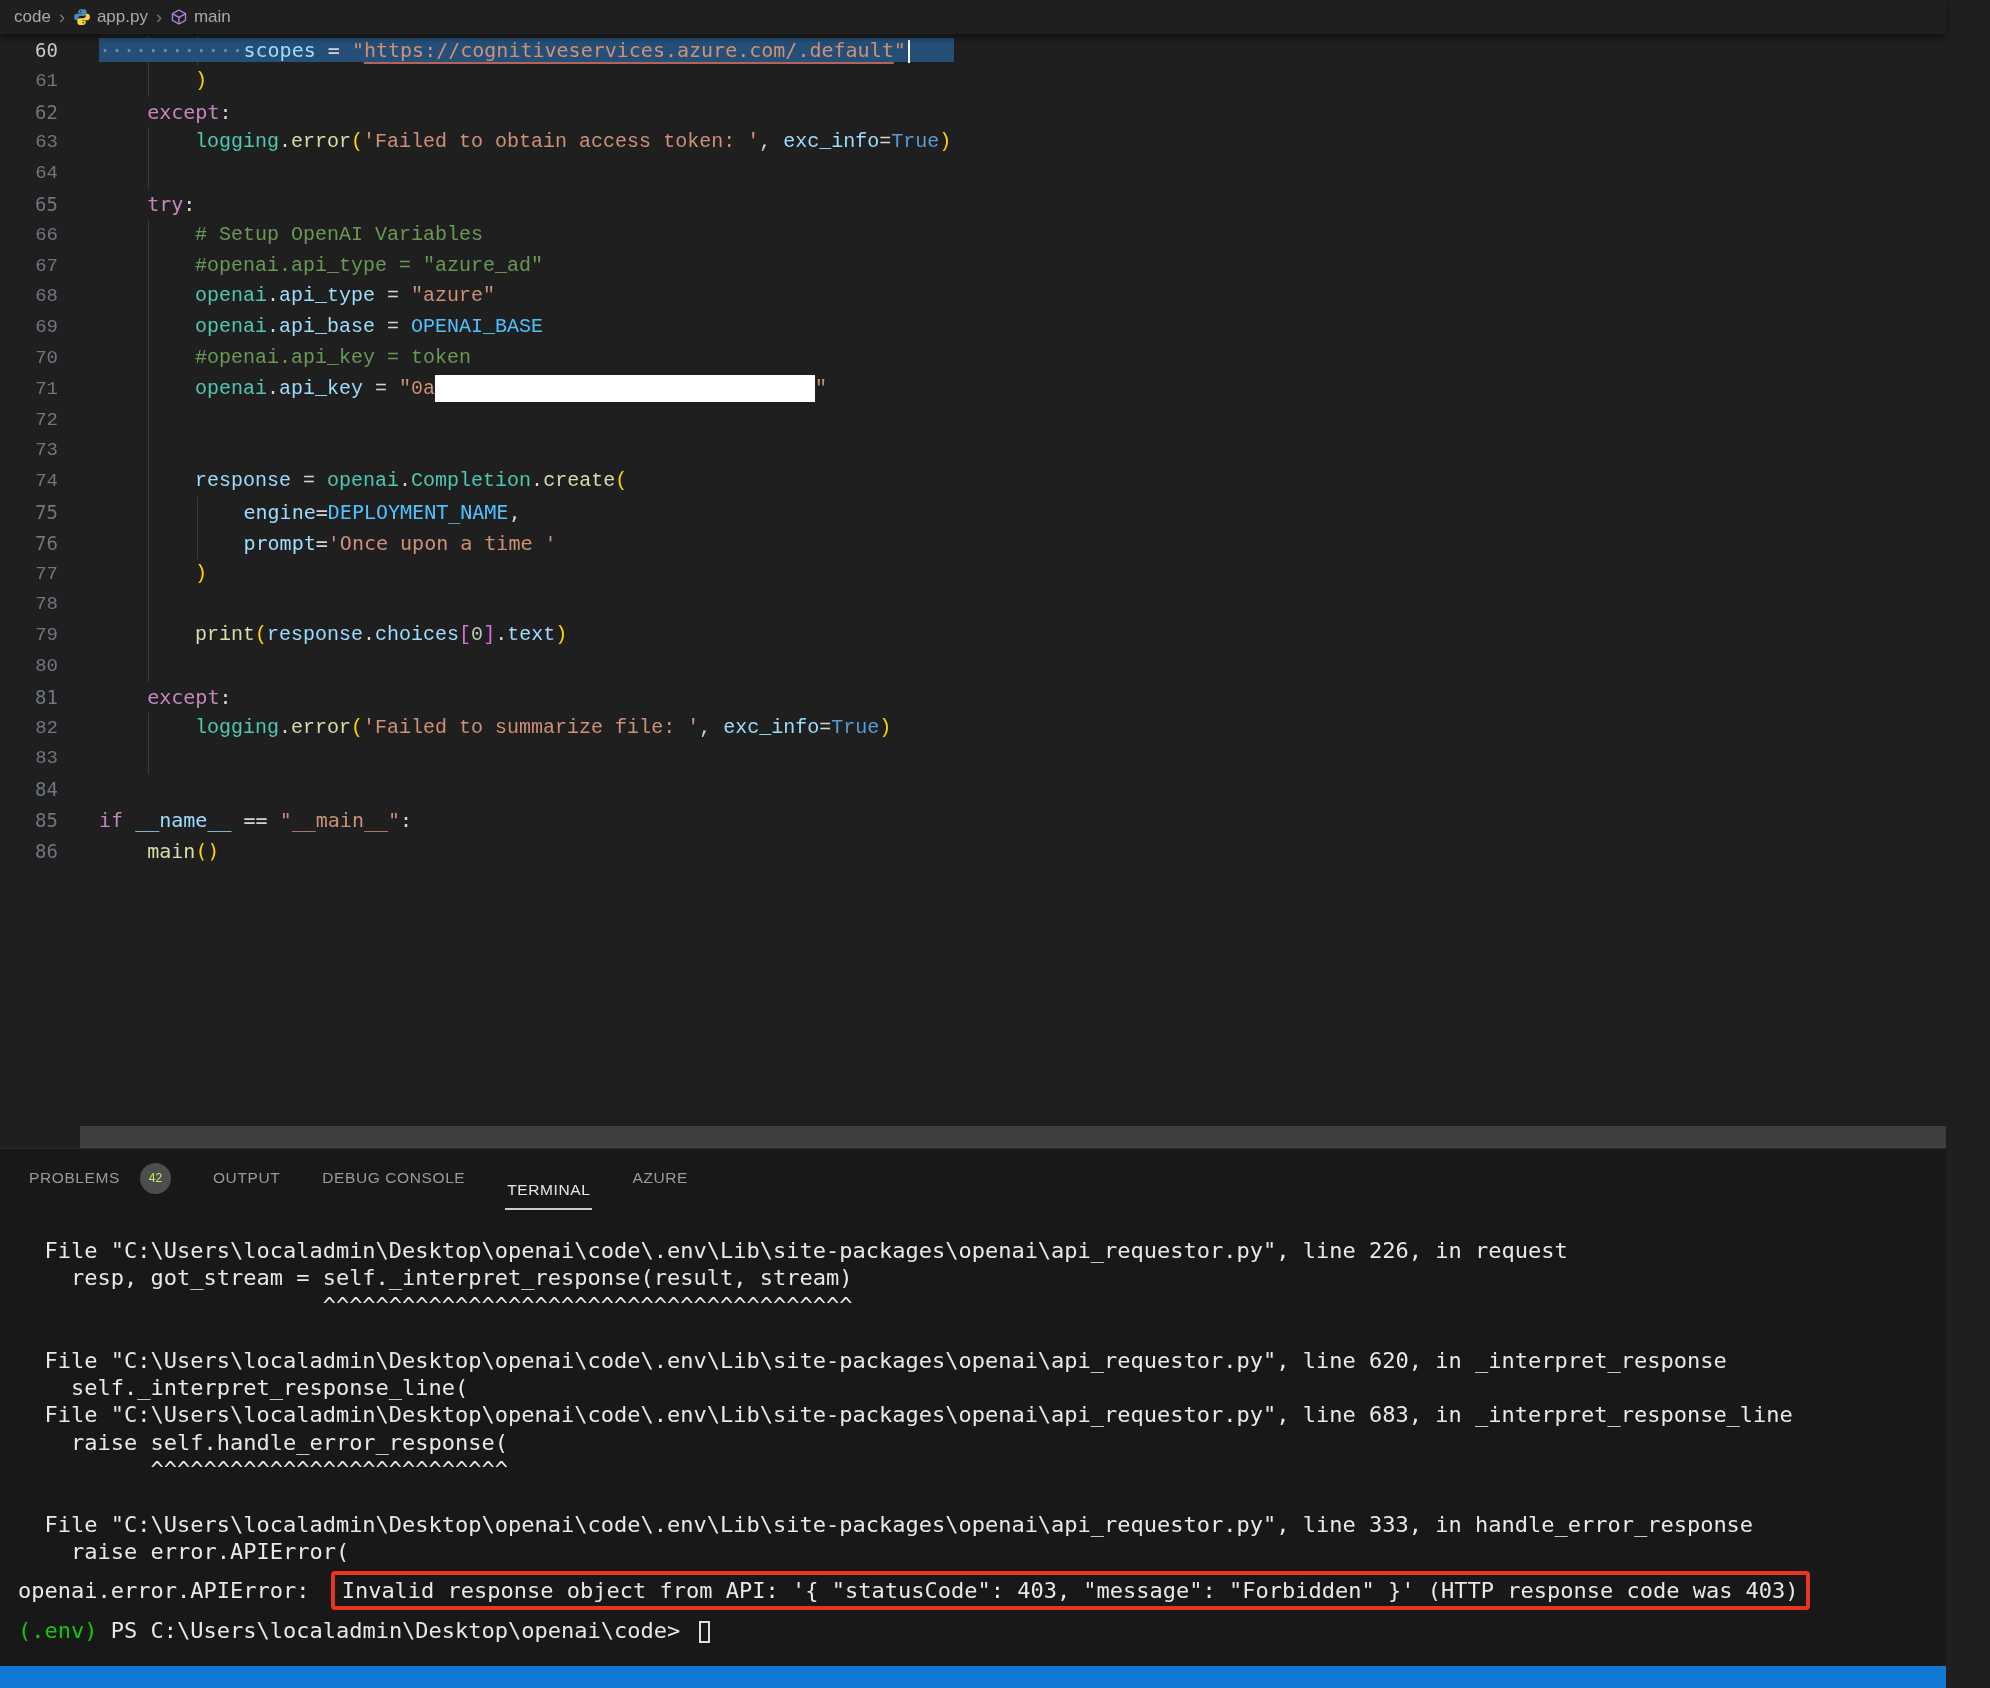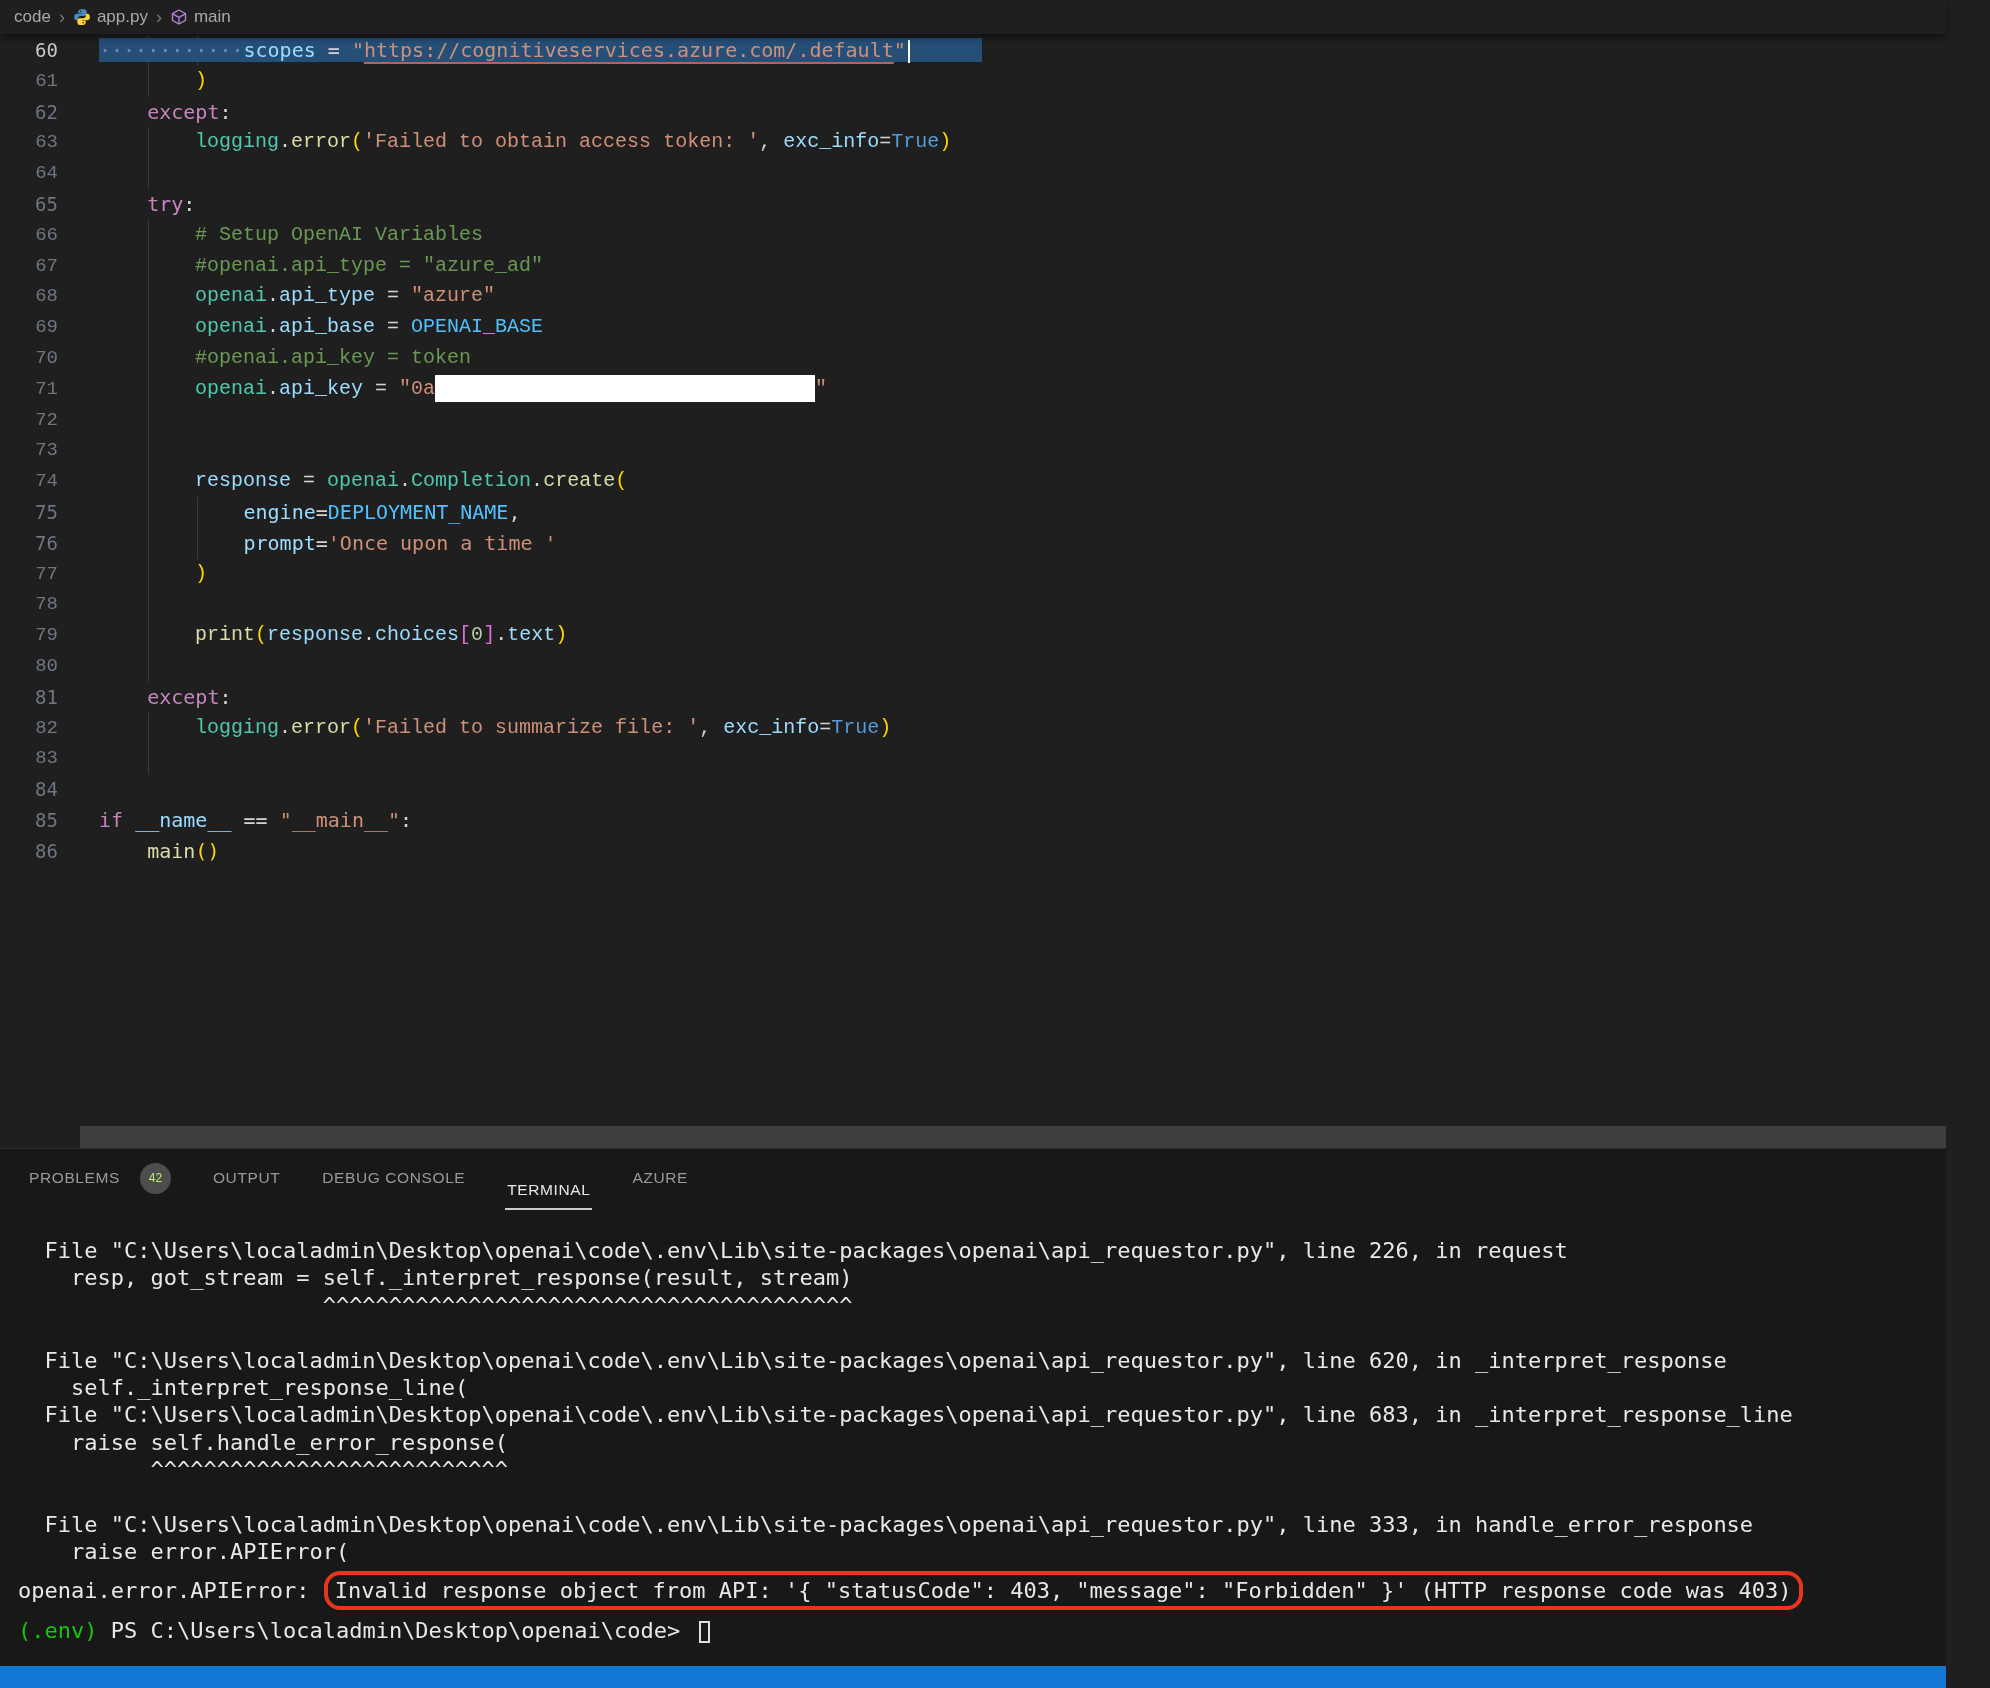--- a/index.html
+++ b/index.html
@@ -25,21 +25,21 @@
   .code-line .ln{
     display:inline-block; width:58px; text-align:right; color:#6e7681;
     margin-right:41px; font-size:19px; cursor:pointer;
   }
   .code-line.current .ln{ color:#c8c8c8; }
   .code-line.g1{ background-image:linear-gradient(#3a3a3a,#3a3a3a); background-repeat:no-repeat;
     background-size:1px 100%; background-position:148px 0;font-family:Liberation Mono, monospace; }
   .code-line.g2{ background-image:linear-gradient(#3a3a3a,#3a3a3a),linear-gradient(#3a3a3a,#3a3a3a);
     background-repeat:no-repeat; background-size:1px 100%,1px 100%; background-position:148px 0,197px 0; }
 
-  .sel-range{ background:var(--sel,#264f78); padding-right:72px; }
+  .sel-range{ background:var(--sel,#264f78); padding-right:44px; }
   .caret{ display:inline-block; width:2px; height:23px; background:#ffffff; vertical-align:middle; margin-left:2px; }
   .redact{ display:inline-block; width:380px; height:27px; background:#ffffff; vertical-align:middle; }
 
   .tk-k{color:#C586C0} .tk-v{color:#9CDCFE} .tk-s{color:#CE9178}
   .tk-u{color:#CE9178; text-decoration:underline; text-decoration-color:#b5645a; text-decoration-thickness:2px; text-underline-offset:5px;}
   .tk-c{color:#6A9955} .tk-f{color:#DCDCAA} .tk-t{color:#4EC9B0}
   .tk-C{color:#4FC1FF} .tk-n{color:#B5CEA8} .tk-o{color:#D4D4D4}
   .tk-y{color:#FFD700} .tk-p{color:#DA70D6} .tk-b{color:#569CD6}
   .tk-dots{color:rgba(222,230,242,.42);}
 
@@ -51,21 +51,21 @@
   .tab{ display:flex; align-items:center; gap:20px; padding:0 21px; height:100%;
     color:#9a9a9a; font-size:15.5px; letter-spacing:.6px; position:relative; cursor:pointer; }
   .tab.active{ color:var(--tab-active,#e7e7e7);margin-top:24px; }
   .tab.active::after{ content:""; position:absolute; left:19px; right:19px; bottom:9px; height:2px; background:#cccccc; }
   .badge{ background:var(--badge-bg,#4d4d4d); color:#bef264; width:31px; height:31px; border-radius:50%;
     display:flex; align-items:center; justify-content:center; font-size:12px; letter-spacing:0; }
 
   .terminal{ padding:30px 0 0 18px; font-family:"DejaVu Sans Mono", monospace; font-size:22px; color:#e8e8e8; }
   .t-line{ min-height:27.4px; line-height:27.4px; white-space:pre; }
   .t-line.err-line{ margin:5px 0 7px 0; display:flex; align-items:center; }
-  .err-box{ border:4px solid var(--err,#e6371e); border-radius:16px; padding:2px 7px; margin-left:1px; white-space:pre; }
+  .err-box{ border:4px solid var(--err,#e6371e); border-radius:4px; padding:2px 7px; margin-left:8px; white-space:pre; }
   .venv{ color:var(--venv,#16c60c);margin-top:16px; }
   .t-cursor{ display:inline-block; width:11px; height:22px; border:2px solid #e0e0e0; vertical-align:middle; margin-left:5px; }
 
   
   .status-bar{ flex:0 0 22px; background:var(--status,#1178d6); }
 </style>
 </head>
 <body>
 
 <div class="app">

